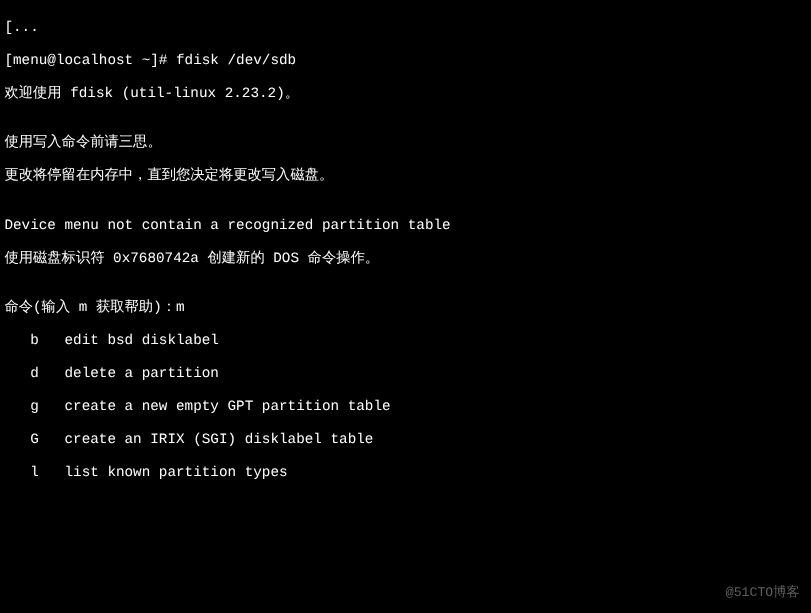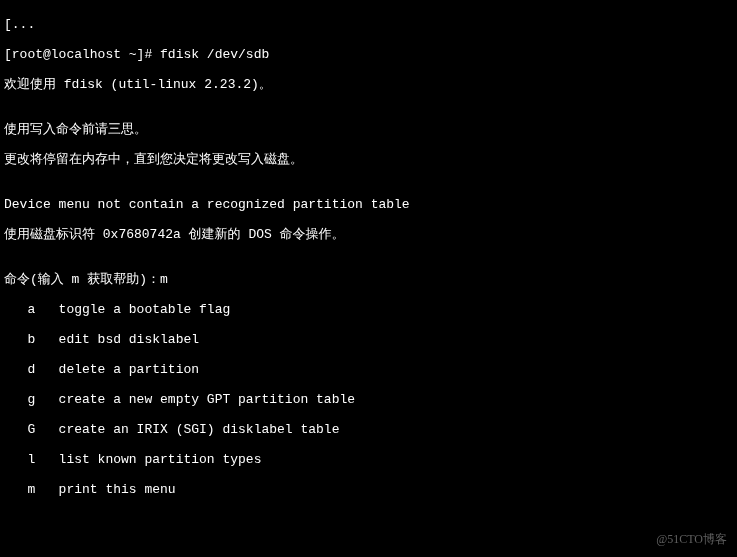--- a/index.html
+++ b/index.html
@@ -19,46 +19,44 @@
     padding: 2px 4px;
     white-space: pre;
   }
   .line { white-space: pre; }
   .watermark {
     position: absolute;
     right: 10px;
     bottom: 10px;
     color: #888;
     font-size: 12px;
-    font-family: Liberation Serif, serif;
+    font-family: Liberation Mono, monospace;
     opacity: 0.7;
   }
 </style>
 </head>
 <body>
 
 <div class="terminal">
 <div class="line">[...</div>
-<div class="line">[root@localhost ~]# fdisk /dev/sdb</div>
+<div class="line">[menu@localhost ~]# fdisk /dev/sdb</div>
 <div class="line">欢迎使用 fdisk (util-linux 2.23.2)。</div>
 <div class="line"></div>
 <div class="line">使用写入命令前请三思。</div>
 <div class="line">更改将停留在内存中，直到您决定将更改写入磁盘。</div>
 <div class="line"></div>
 <div class="line">Device menu not contain a recognized partition table</div>
 <div class="line">使用磁盘标识符 0x7680742a 创建新的 DOS 命令操作。</div>
 <div class="line"></div>
 <div class="line">命令(输入 m 获取帮助)：m</div>
-<div class="line">   a   toggle a bootable flag</div>
 <div class="line">   b   edit bsd disklabel</div>
 <div class="line">   d   delete a partition</div>
 <div class="line">   g   create a new empty GPT partition table</div>
 <div class="line">   G   create an IRIX (SGI) disklabel table</div>
 <div class="line">   l   list known partition types</div>
-<div class="line">   m   print this menu</div>
 
 
 
 
 
 
 
 
 
 

